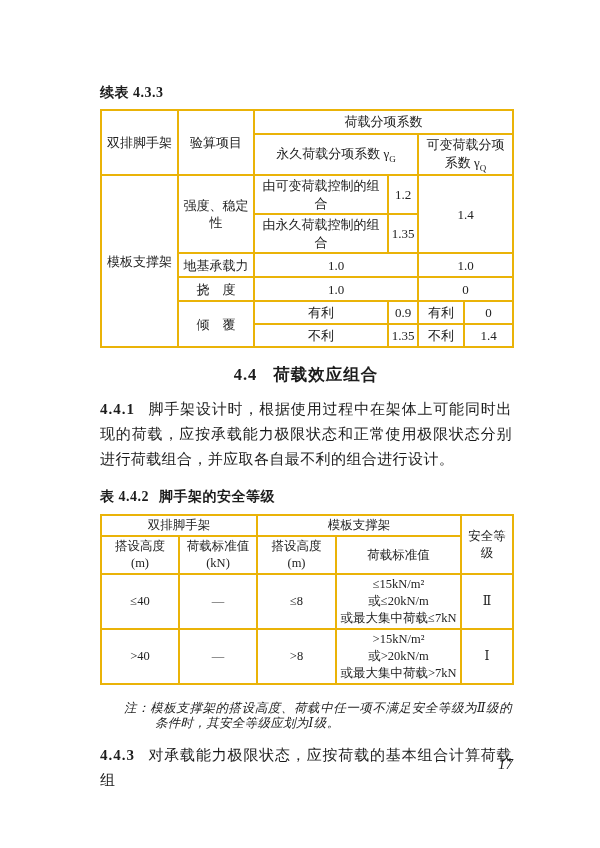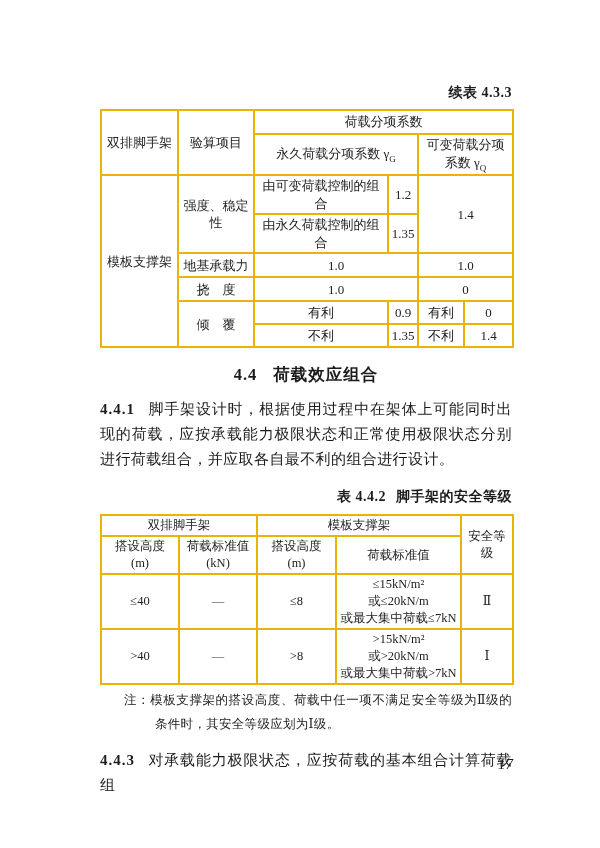--- a/index.html
+++ b/index.html
@@ -7,21 +7,21 @@
   body {
     width: 600px; height: 848px;
     position: relative;
     font-family: "Liberation Serif", "DejaVu Serif", serif;
     color: #1c1c1c;
     overflow: hidden;
   }
   .content { margin-left: 100px; width: 412px; }
 
   .tbl-caption {
-    text-align: right; font-weight: bold; font-size: 14px;
+    text-align: left; font-weight: bold; font-size: 14px;
     letter-spacing: 0.5px;
   }
   .cap-gap { display: inline-block; width: 10px; }
 
   table {
     border-collapse: collapse; table-layout: fixed;
     width: 412px; font-size: 13px; color: #222;
     border: 2px solid #2b2b2b;
   }
   td {
@@ -44,24 +44,24 @@
     margin-top: 11px;
     font-size: 15px; line-height: 25px;
     text-align: justify; letter-spacing: 0.4px;
   }
   .para + .para { margin-top: 0; }
   .pnum { font-weight: bold; margin-right: 13px; letter-spacing: 1px; }
 
   .caption2 { margin-top: 16px; margin-bottom: 8px; }
 
   .note {
-    margin-top: 3px; margin-left: 24px;
-    font-size: 12.5px; line-height: 24px;
+    margin-top: 16px; margin-left: 24px;
+    font-size: 12.5px; line-height: 15px;
     padding-left: 31px; text-indent: -31px;
-    text-align: justify; letter-spacing: 0.3px;
+    text-align: justify; letter-spacing: 0.3px; font-style: italic;
   }
 
   .p-last { margin-top: 12px; }
 
   .page-number {
     position: absolute; top: 756px; left: 498px;
     font-size: 15px; font-style: italic;
   }
 
   

